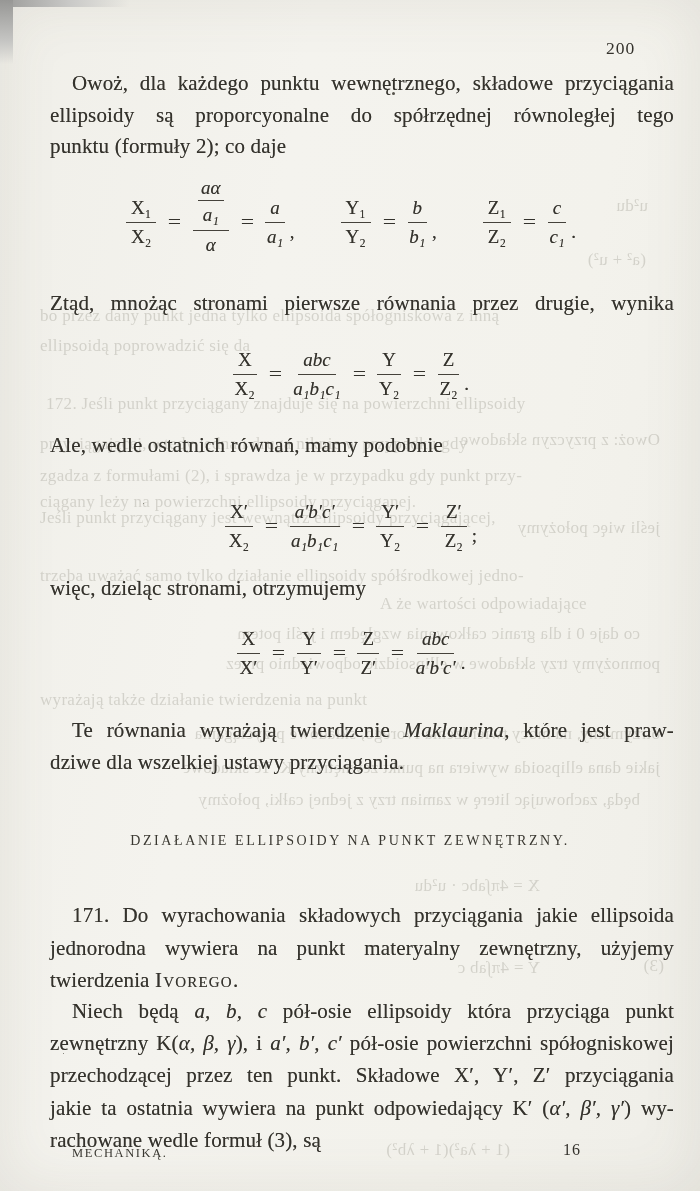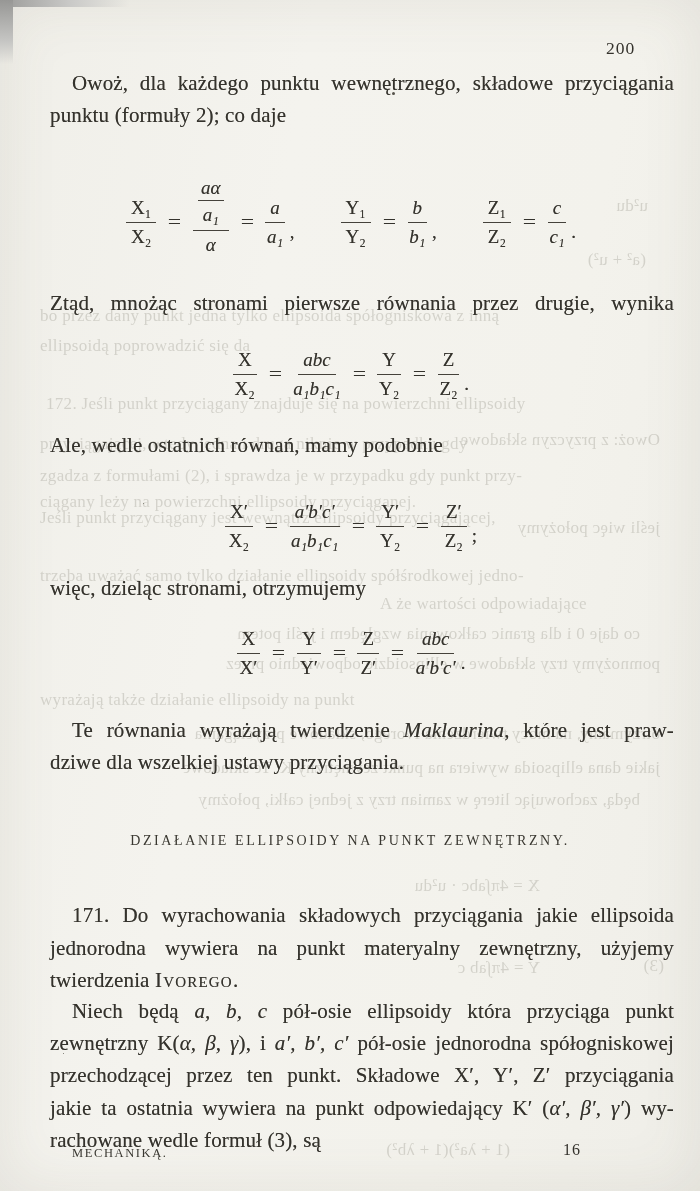--- a/index.html
+++ b/index.html
@@ -87,34 +87,35 @@
       <div class="ghost" style="left: 40px; top: 422px; width: 500px; margin-top: 12px;">przyciągającej, wtedy jedna i druga niknie w przypadku gdy</div>
       <div class="ghost m" style="left: 390px; top: 430px; width: 270px;">Owoż: z przyczyn składowe</div>
       <div class="ghost" style="left: 40px; top: 466px; width: 620px;">zgadza z formułami (2), i sprawdza je w przypadku gdy punkt przy-</div>
       <div class="ghost" style="left: 40px; top: 492px; width: 520px;">ciągany leży na powierzchni ellipsoidy przyciąganej.</div>
       <div class="ghost m" style="left: 440px; top: 518px; width: 220px;">jeśli więc położymy</div>
       <div class="ghost" style="left: 40px; top: 508px; width: 620px;">Jeśli punkt przyciągany jest wewnątrz ellipsoidy przyciągającej,</div>
       <div class="ghost" style="left: 40px; top: 566px; width: 620px;">trzeba uważać samo tylko działanie ellipsoidy spółśrodkowej jedno-</div>
       <div class="ghost" style="left: 380px; top: 594px; width: 280px;">A że wartości odpowiadające</div>
       <div class="ghost m" style="left: 60px; top: 624px; width: 580px;">co daje 0 i dla granic całkowania względem i jeśli potem</div>
       <div class="ghost m" style="left: 40px; top: 654px; width: 620px;">pomnożymy trzy składowe w ellipsoidzie odpowiednio przez</div>
-      <div class="ghost" style="left: 40px; top: 690px; width: 440px;">wyrażają także działanie ellipsoidy na punkt</div>
+      <div class="ghost" style="left: 40px; top: 690px; width: 440px;">wyrażają także działanie twierdzenia na punkt</div>
       <div class="ghost m" style="left: 40px; top: 724px; width: 620px;">otrzymamy, na mocy twierdzenia Ivorego, składowe przyciągania</div>
       <div class="ghost m" style="left: 40px; top: 758px; width: 620px;">jakie dana ellipsoida wywiera na punkt zewnętrzny K. Te składowe</div>
       <div class="ghost m" style="left: 40px; top: 790px; width: 600px;">będą, zachowując literę w zamian trzy z jednej całki, położmy</div>
       <div class="ghost m" style="left: 120px; top: 876px; width: 420px;">X = 4π∫abc · u²du</div>
       <div class="ghost m" style="left: 240px; top: 958px; width: 300px;">Y = 4π∫ab c</div>
       <div class="ghost m" style="left: 628px; top: 956px; width: 36px;">(3)</div>
       <div class="ghost m" style="left: 150px; top: 1140px; width: 360px;">(1 + λa²)(1 + λb²)</div>
     </div>
 
   <div class="pagenum">200</div>
 
   <div class="para" id="p1">
       <div class="line stretch ind"><span>Owoż, dla każdego punktu wewnętrznego, składowe przyciągania</span></div>
+      <div class="line stretch"><span>ellipsoidy są proporcyonalne do spółrzędnej równoległej tego</span></div>
       <div class="line"><span>punktu (formuły 2); co daje</span></div>
     </div>
 
   <div class="formula" id="f1">
       <span class="frac">
         <span class="num">X₁</span>
         <span class="den">X₂</span>
       </span>
       <span class="eq">=</span>
       <span class="frac it shift">
@@ -243,21 +244,21 @@
   <div class="heading">DZIAŁANIE ELLIPSOIDY NA PUNKT ZEWNĘTRZNY.</div>
 
   <div class="para" id="p6">
       <div class="line stretch ind"><span>171. Do wyrachowania składowych przyciągania jakie ellipsoida</span></div>
       <div class="line stretch"><span>jednorodna wywiera na punkt materyalny zewnętrzny, użyjemy</span></div>
       <div class="line"><span>twierdzenia </span><span class="sc">Ivorego</span><span>.</span></div>
     </div>
 
   <div class="para" id="p7">
       <div class="line stretch ind"><span>Niech będą </span><span class="it">a, b, c</span><span> pół-osie ellipsoidy która przyciąga punkt</span></div>
-      <div class="line stretch"><span>zewnętrzny K(</span><span class="it">α, β, γ</span><span>), i </span><span class="it">a′, b′, c′</span><span> pół-osie jednorodna spółogniskowej</span></div>
+      <div class="line stretch"><span>zewnętrzny K(</span><span class="it">α, β, γ</span><span>), i </span><span class="it">a′, b′, c′</span><span> pół-osie powierzchni spółogniskowej</span></div>
       <div class="line stretch"><span>przechodzącej przez ten punkt. Składowe X′, Y′, Z′ przyciągania</span></div>
       <div class="line stretch"><span>jakie ta ostatnia wywiera na punkt odpowiedający K′ (</span><span class="it">α′, β′, γ′</span><span>) wy-</span></div>
       <div class="line"><span>rachowane wedle formuł (3), są</span></div>
     </div>
 
   <div class="sigtitle">MECHANIKĄ.</div>
   <div class="signum">16</div>
 
 </div>
 

